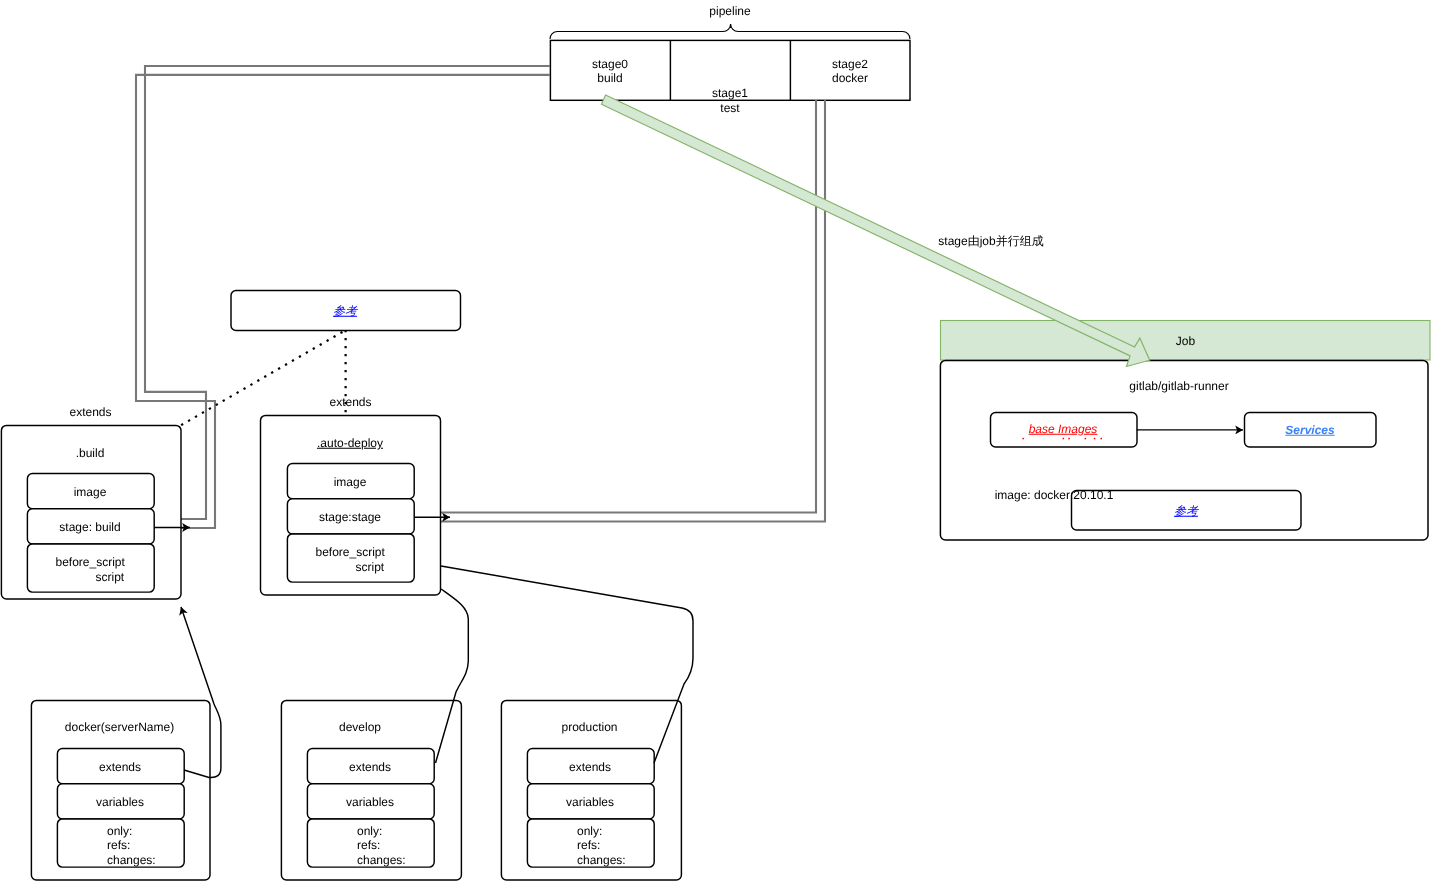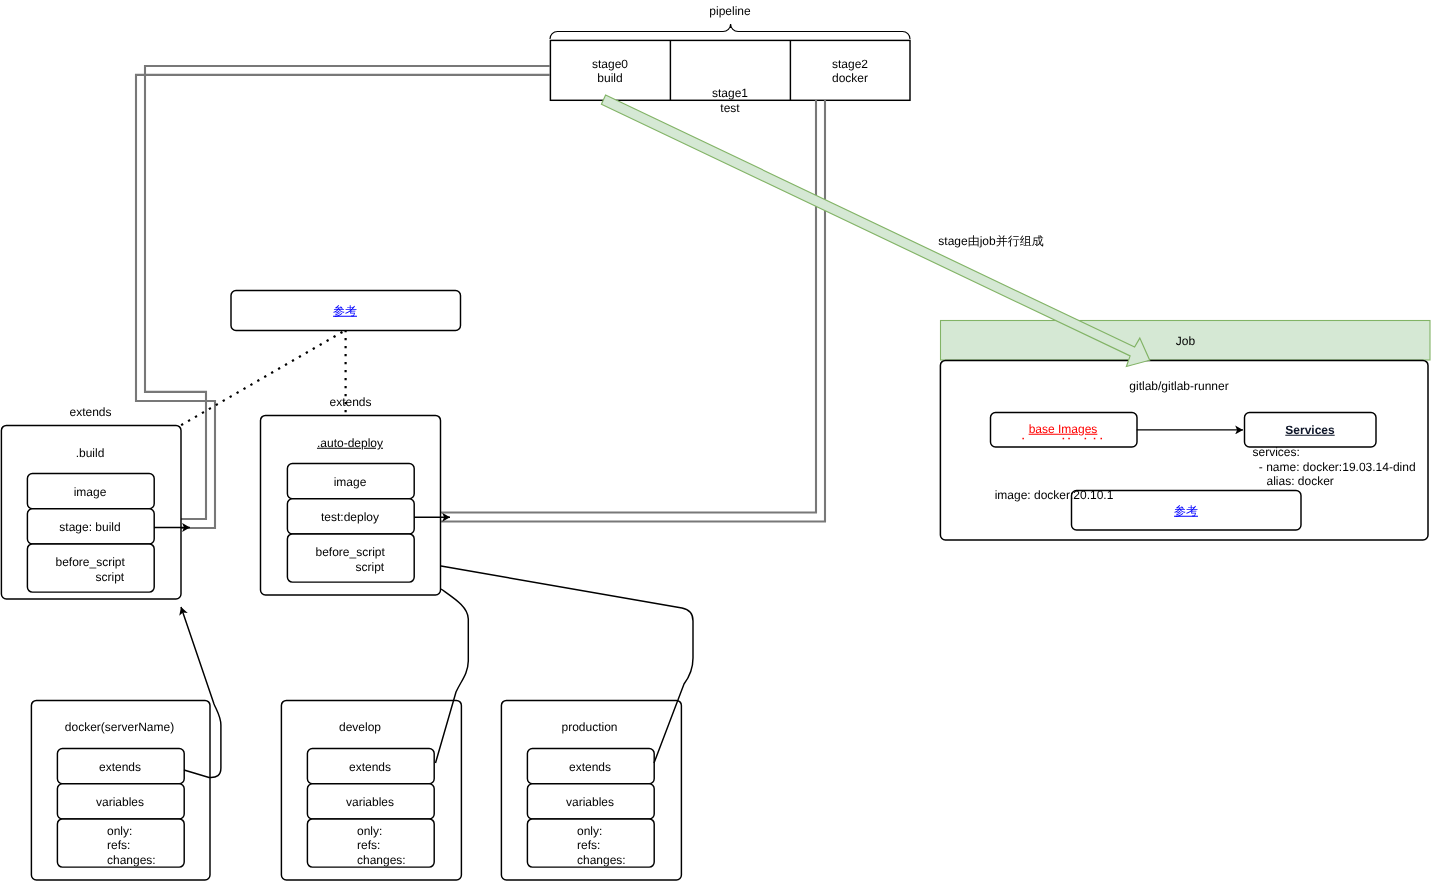--- a/index.html
+++ b/index.html
@@ -6,21 +6,21 @@
   html,body{margin:0;padding:0;background:#ffffff;}
   body{width:1431px;height:881px;overflow:hidden;
        font-family:"Liberation Sans","DejaVu Sans",sans-serif;color:#000;
        -webkit-font-smoothing:antialiased;
        text-rendering:geometricPrecision;}
   #canvas{position:relative;width:1431px;height:789px;background:#fff;}
   svg.art{position:absolute;left:0;top:0;width:1431px;height:881px;overflow:visible;}
   .txt{position:absolute;white-space:pre;font-size:12px;line-height:14.5px;
        text-align:center;color:#000;}
   .ctr{transform:translate(-50%,-50%);}
-  .lnk{text-decoration:underline;}
+  .lnk{text-decoration:underline;font-style:italic;}
   .stepped{text-align:left;}
   .stepped>span{display:inline-block;}
   .ind7{margin-left:3px;}
   .ind14{margin-left:14px;}
   .ind22{}
   .ind40{margin-left:40px;}
 </style>
 </head>
 <body>
 
@@ -125,39 +125,38 @@
 <div class="txt ctr" style="left:90.5px;top:412px;">extends</div>
 <div class="txt ctr" style="left:350.5px;top:402px;">extends</div>
 
 <div class="txt ctr" style="left:90px;top:453px;">.build</div>
 <div class="txt ctr" style="left:90px;top:492px;">image</div>
 <div class="txt ctr" style="left:90px;top:527px;">stage: build</div>
 <div class="txt stepped" style="left:55.5px;top:555px;"><span>before_script</span><br><span class="ind40">script</span></div>
 
 <div class="txt ctr" style="left:350px;top:443px;text-decoration:underline;">.auto-deploy</div>
 <div class="txt ctr" style="left:350px;top:482px;">image</div>
-<div class="txt ctr" style="left:350px;top:517px;">test:deploy</div>
+<div class="txt ctr" style="left:350px;top:517px;">stage:stage</div>
 <div class="txt stepped" style="left:315.5px;top:545px;"><span>before_script</span><br><span class="ind40">script</span></div>
 
 <div class="txt ctr" style="left:119.5px;top:727.3px;">docker(serverName)</div>
 <div class="txt ctr" style="left:120px;top:767px;">extends</div>
 <div class="txt ctr" style="left:120px;top:802px;">variables</div>
 <div class="txt stepped" style="left:107px;top:823.5px;"><span>only:</span><br><span class="ind22">refs:</span><br><span class="ind22">changes:</span></div>
 
 <div class="txt ctr" style="left:360px;top:727.3px;">develop</div>
 <div class="txt ctr" style="left:370px;top:767px;">extends</div>
 <div class="txt ctr" style="left:370px;top:802px;">variables</div>
 <div class="txt stepped" style="left:357px;top:823.5px;"><span>only:</span><br><span class="ind22">refs:</span><br><span class="ind22">changes:</span></div>
 
 <div class="txt ctr" style="left:589.5px;top:727.3px;">production</div>
 <div class="txt ctr" style="left:590px;top:767px;">extends</div>
 <div class="txt ctr" style="left:590px;top:802px;">variables</div>
 <div class="txt stepped" style="left:577px;top:823.5px;"><span>only:</span><br><span class="ind22">refs:</span><br><span class="ind22">changes:</span></div>
 
 <div class="txt ctr" style="left:1185.5px;top:340.5px;">Job</div>
 <div class="txt ctr" style="left:1179px;top:386.2px;">gitlab/gitlab-runner</div>
 <div class="txt ctr lnk" style="left:1063px;top:429px;color:#ff0000;">base Images</div>
-<div class="txt ctr lnk" style="left:1310px;top:430px;color:#0f172a;font-weight:bold;">Services</div>
+<div class="txt ctr lnk" style="left:1310px;top:430px;color:#3b82f6;font-weight:bold;">Services</div>
 <div class="txt ctr" style="left:1054px;top:471px;margin-top:24px;">image: docker:20.10.1</div>
-<div class="txt stepped" style="left:1252.5px;top:445.3px;"><span>services:</span><br><span class="ind7"> - name: docker:19.03.14-dind</span><br><span class="ind14">alias: docker</span></div>
 <div class="txt ctr lnk" style="left:1186px;top:511px;color:#0000ff;">参考</div>
 
 </div>
 
 </body></html>

